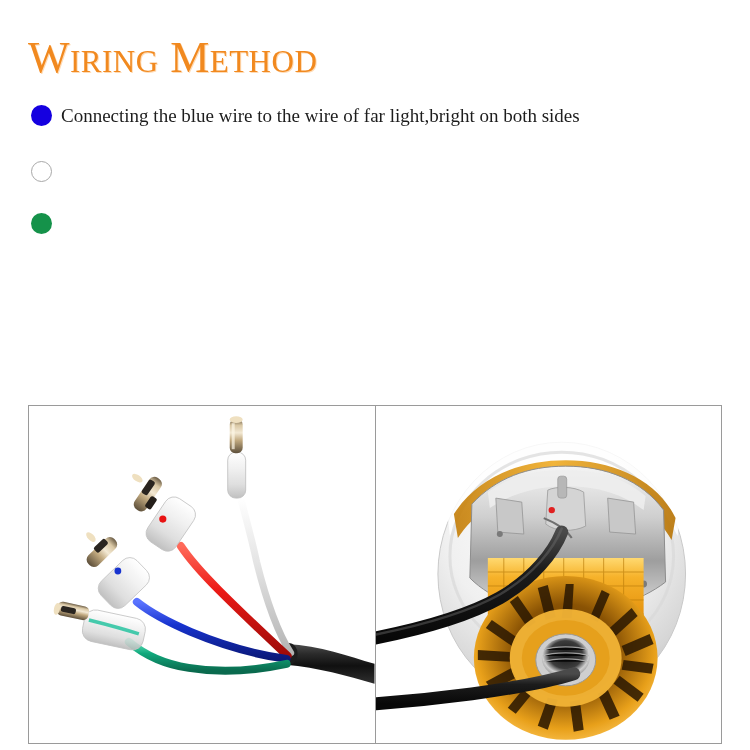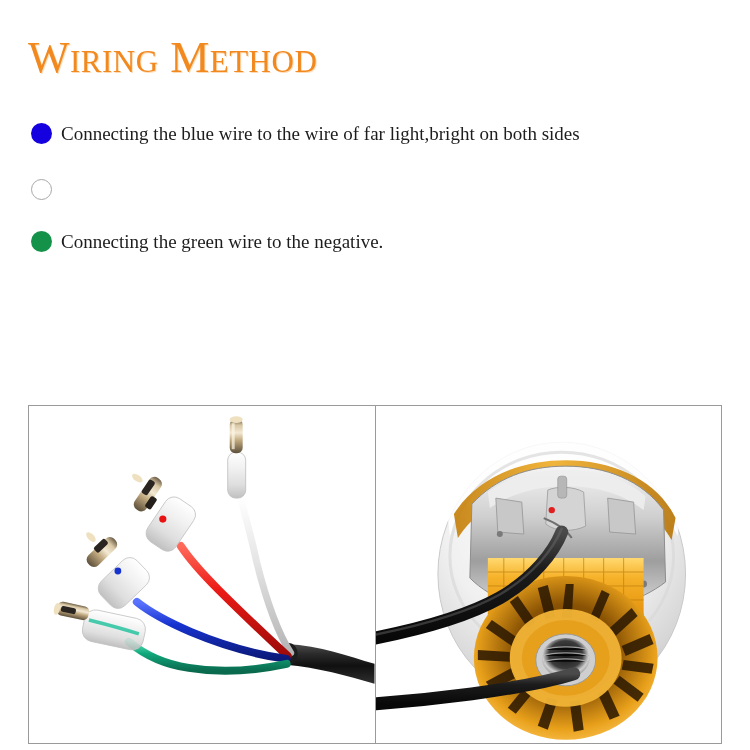--- a/index.html
+++ b/index.html
@@ -28,21 +28,21 @@
     letter-spacing: 0.5px;
     color: #f1891f;
     text-shadow: 1px 1px 0 rgba(255,190,120,0.55);
     white-space: nowrap;
   }
 
   
   #instructions {
     position: absolute;
     left: 0;
-    top: 120px;
+    top: 102px;
     width: 750px;
     text-align: center;
   }
   .instruction-row {
     position: relative;
     display: flex;
     align-items: flex-start;
     padding-left: 31px;
     margin-bottom: 28px;
   }
@@ -103,21 +103,20 @@
     <span class="instruction-text">Connecting the blue wire to the wire of far light,bright on both sides</span>
   </div>
 
   <div class="instruction-row">
     <span class="bullet white"></span>
   </div>
 
 
   <div class="instruction-row">
     <span class="bullet green"></span>
-    <span class="instruction-text">Connecting the green wire to the negative.</span>
   </div>
 
 </div>
 
 <div id="photo-panels">
 
   <div class="photo-panel left-panel">
     <svg viewBox="0 0 346 337" preserveAspectRatio="xMidYMid meet">
       <defs>
         <linearGradient id="brass" x1="0" y1="0" x2="0" y2="1">

